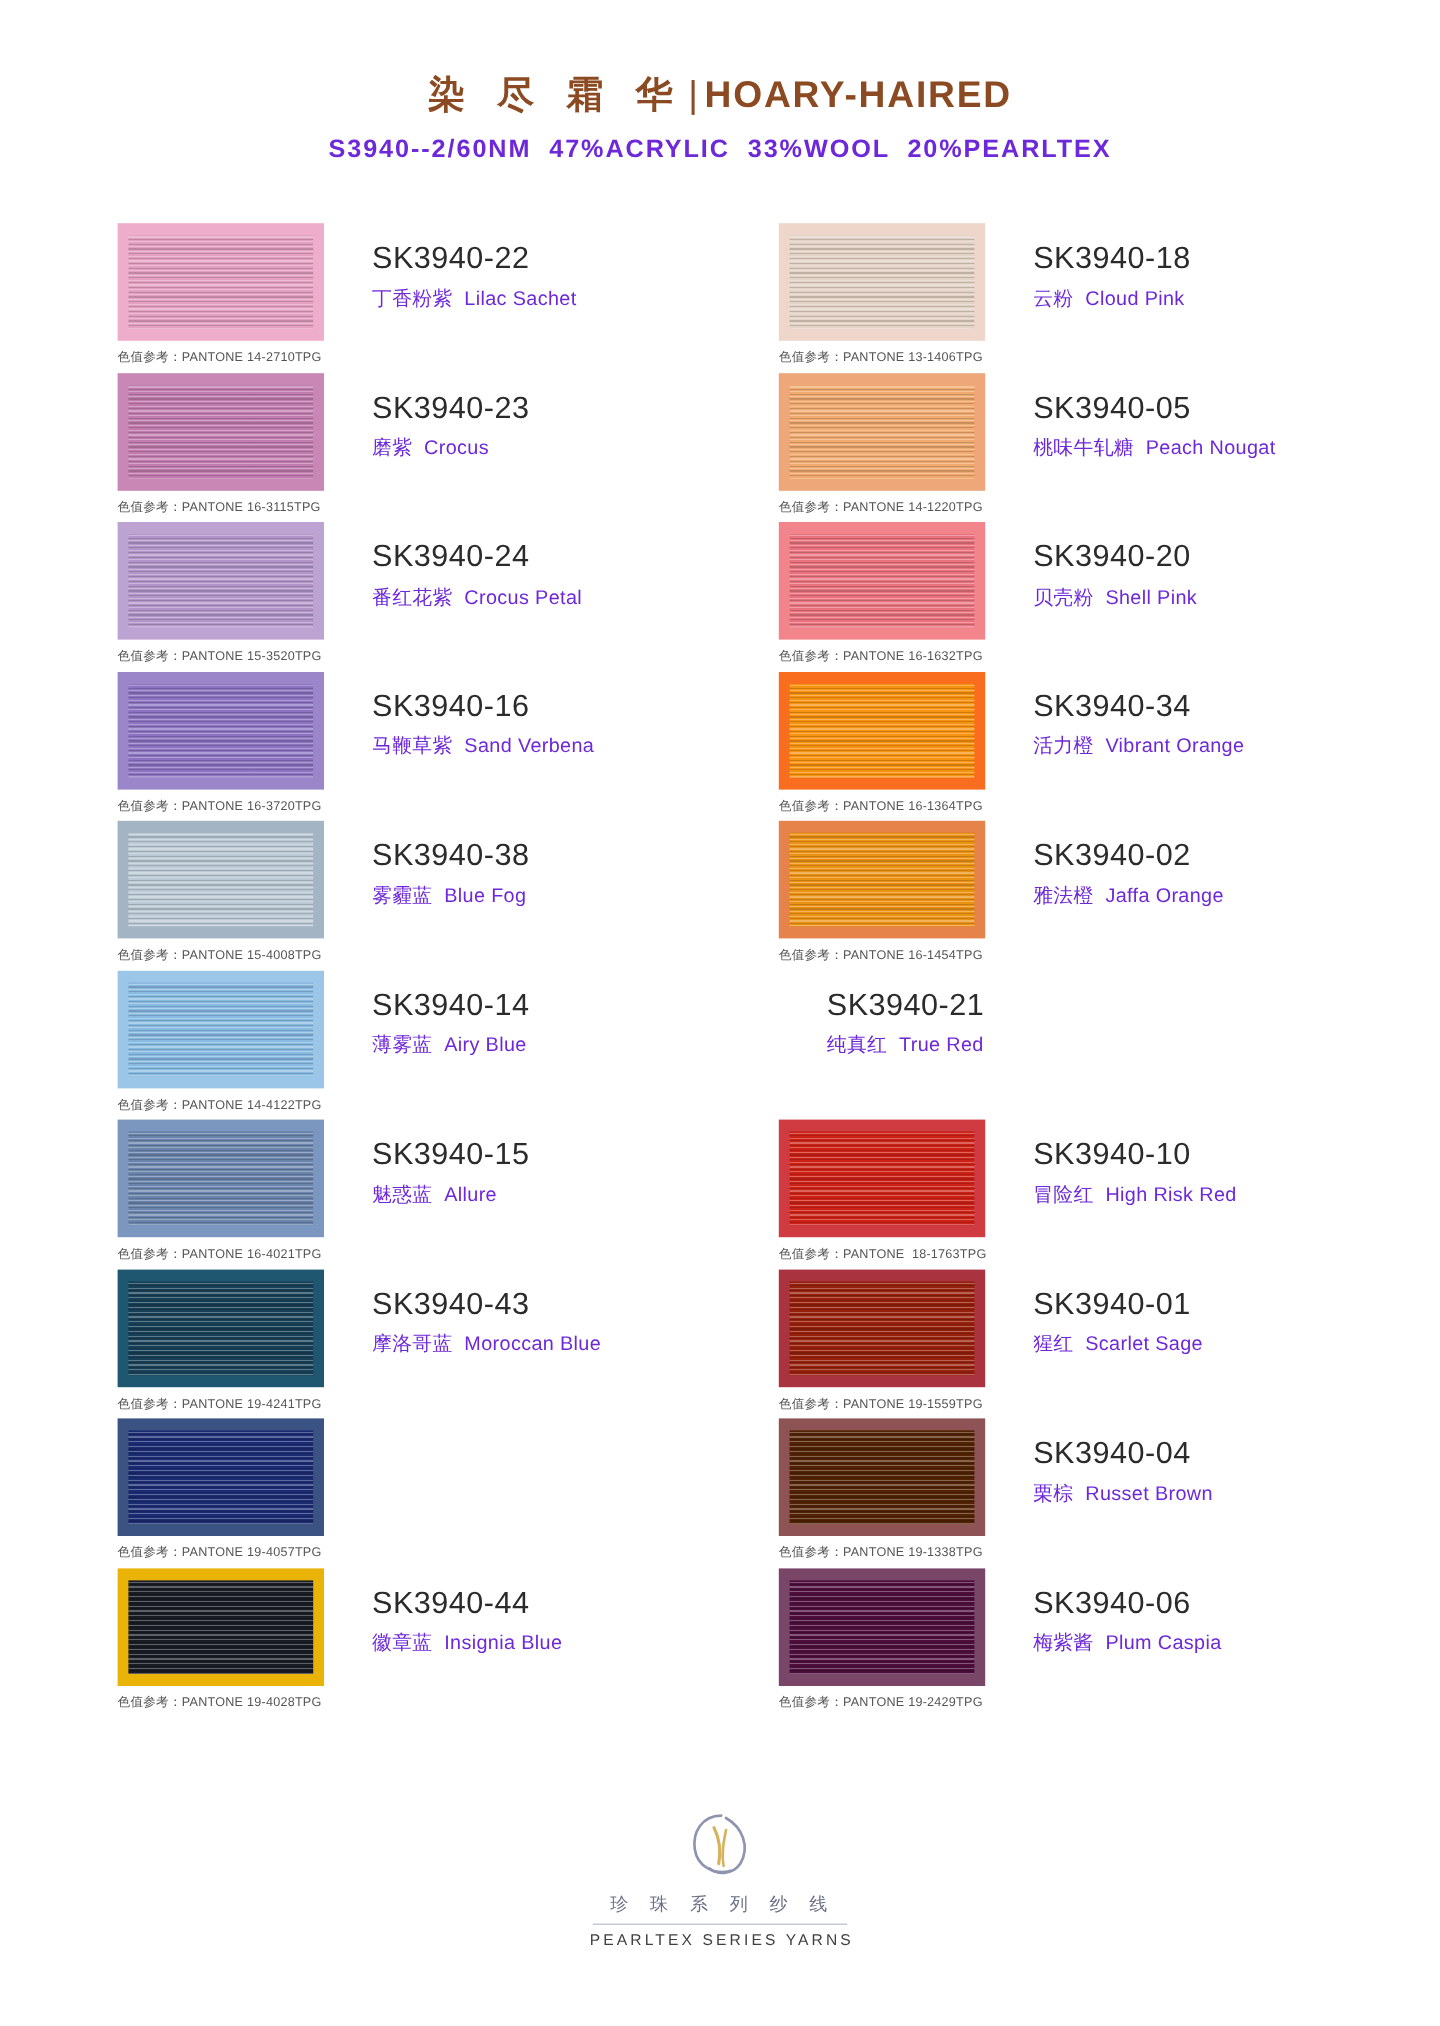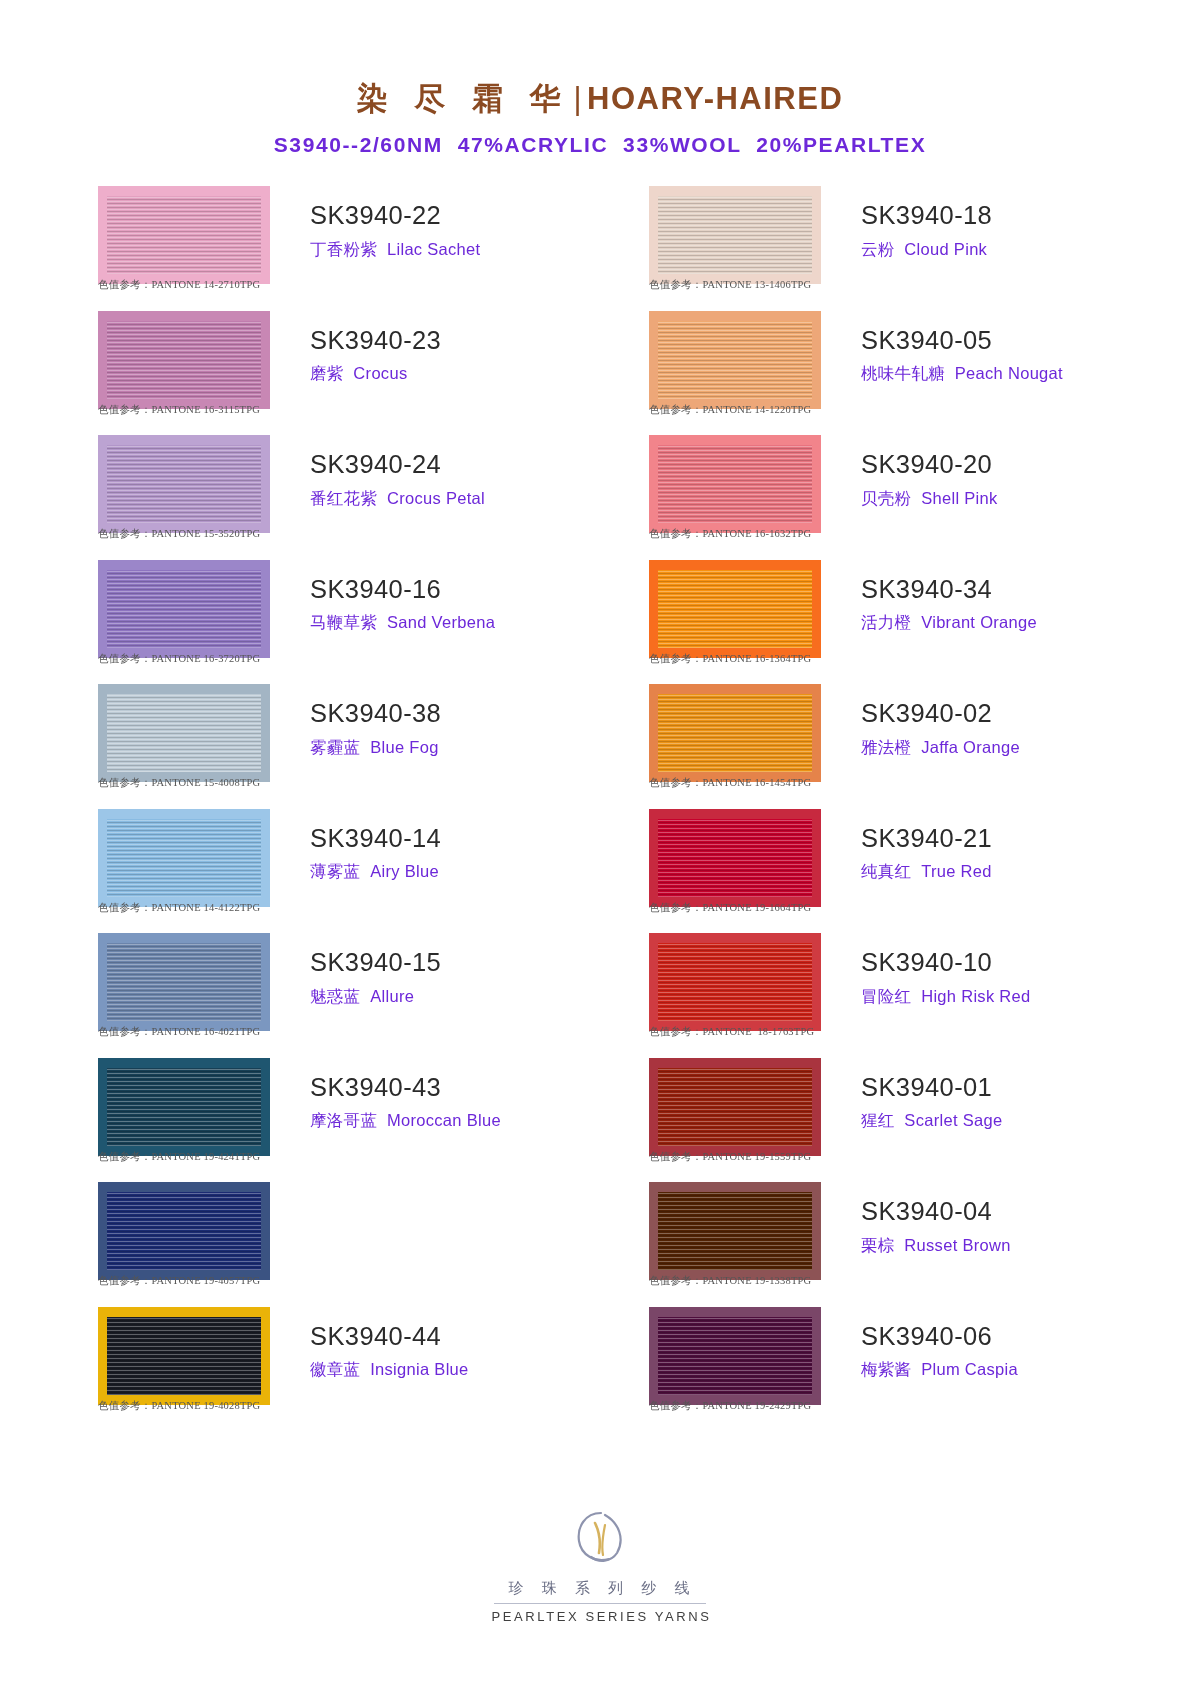--- a/index.html
+++ b/index.html
@@ -14,21 +14,21 @@
 
   .page {
     position: relative;
     width: 1200px;
     height: 1688px;
     background: #ffffff;
   }
 
   
   .header {
-    padding-top: 78px;
+    padding-top: 58px;
     text-align: center;
   }
   .header-title {
     font-size: 31px;
     font-weight: 700;
     color: #8b4a22;
     letter-spacing: 1.5px;
     line-height: 1.35;
     white-space: pre;
   }
@@ -88,26 +88,26 @@
         rgba(0,0,0,0.00) 2px,
         rgba(0,0,0,0.16) 2px,
         rgba(0,0,0,0.16) 3px,
         rgba(0,0,0,0.00) 3px,
         rgba(0,0,0,0.00) 4px
       );
   }
   .pantone {
     position: absolute;
     left: 0;
-    top: 92px;
+    top: 105px;
     font-size: 10.5px;
     color: #555555;
     letter-spacing: 0.2px;
     white-space: pre;
-    font-family: Liberation Serif, serif;
+    font-family: Liberation Sans, sans-serif;
   }
 
   .swatch-text {
     margin-left: 40px;
     padding-top: 14px;
   }
   .code {
     font-size: 25.5px;
     color: #2b2b2b;
     letter-spacing: 0.4px;
@@ -313,24 +313,20 @@
           <div class="chip" style="background: rgb(229, 131, 74);">
             <div class="chip-inner" style="background-color: rgb(235, 146, 21);"></div>
             <div class="pantone">色值参考：PANTONE 16-1454TPG</div>
           </div>
           <div class="swatch-text">
             <div class="code">SK3940-02</div>
             <div class="names">雅法橙  Jaffa Orange</div>
           </div>
         </div>
         <div class="swatch-row">
-          <div class="chip" style="background: rgb(199, 41, 63);">
-            <div class="chip-inner" style="background-color: rgb(197, 1, 44);"></div>
-            <div class="pantone">色值参考：PANTONE 19-1664TPG</div>
-          </div>
           <div class="swatch-text">
             <div class="code">SK3940-21</div>
             <div class="names">纯真红  True Red</div>
           </div>
         </div>
         <div class="swatch-row">
           <div class="chip" style="background: rgb(207, 59, 65);">
             <div class="chip-inner" style="background-color: rgb(204, 33, 23);"></div>
             <div class="pantone">色值参考：PANTONE  18-1763TPG</div>
           </div>

